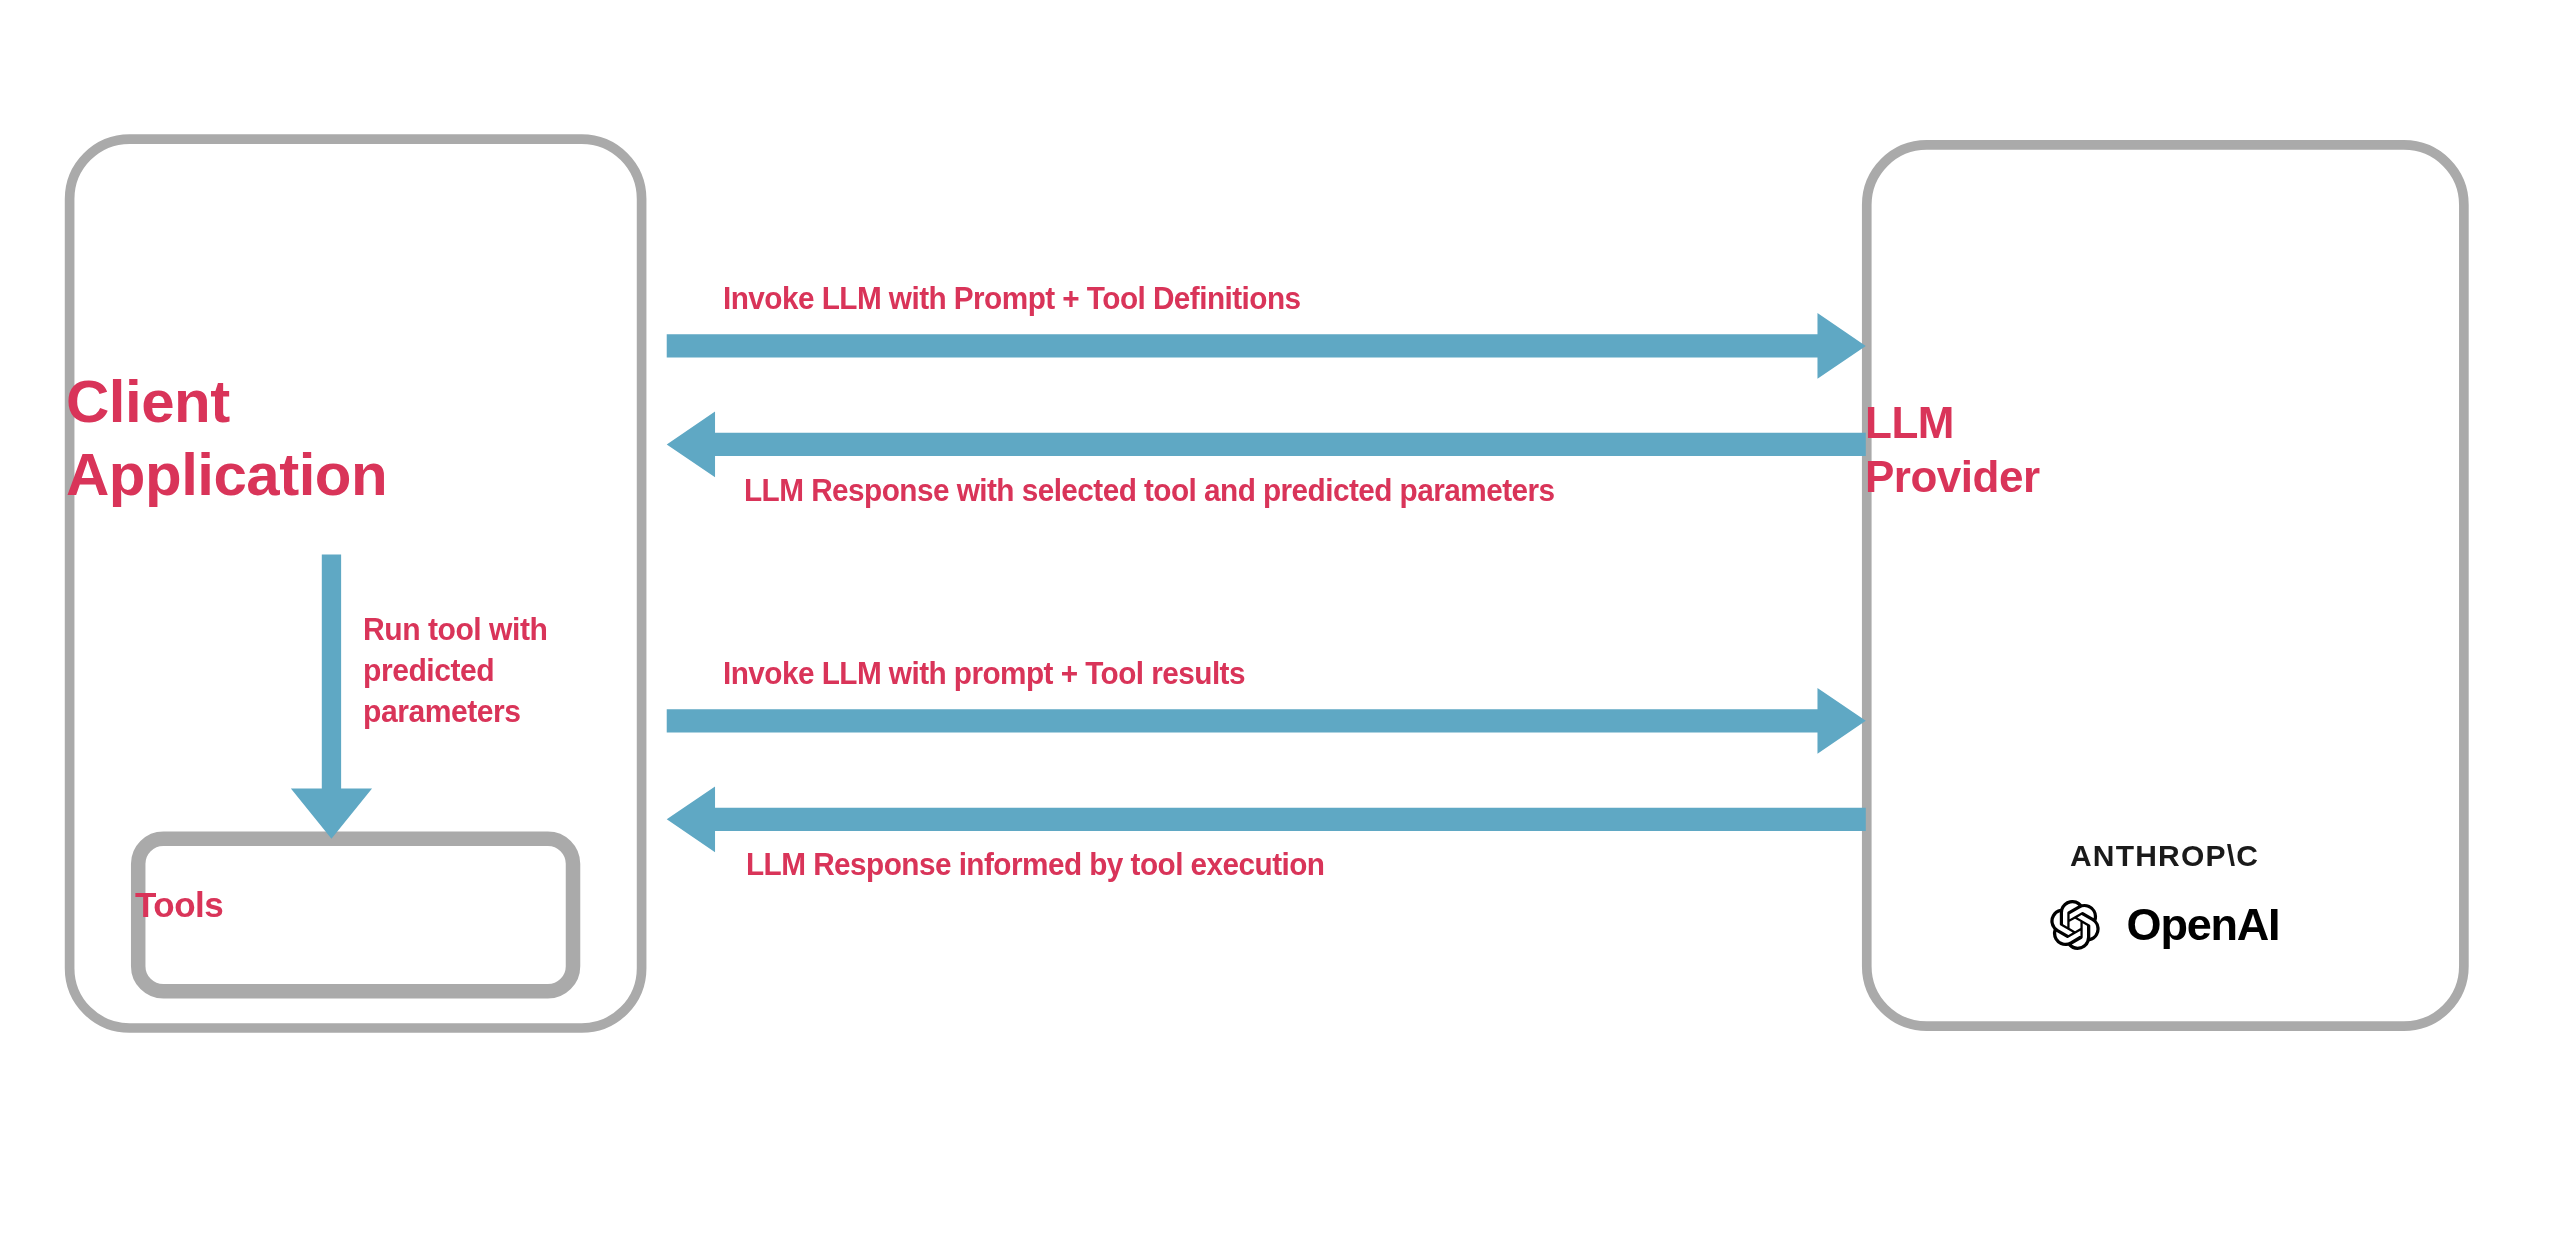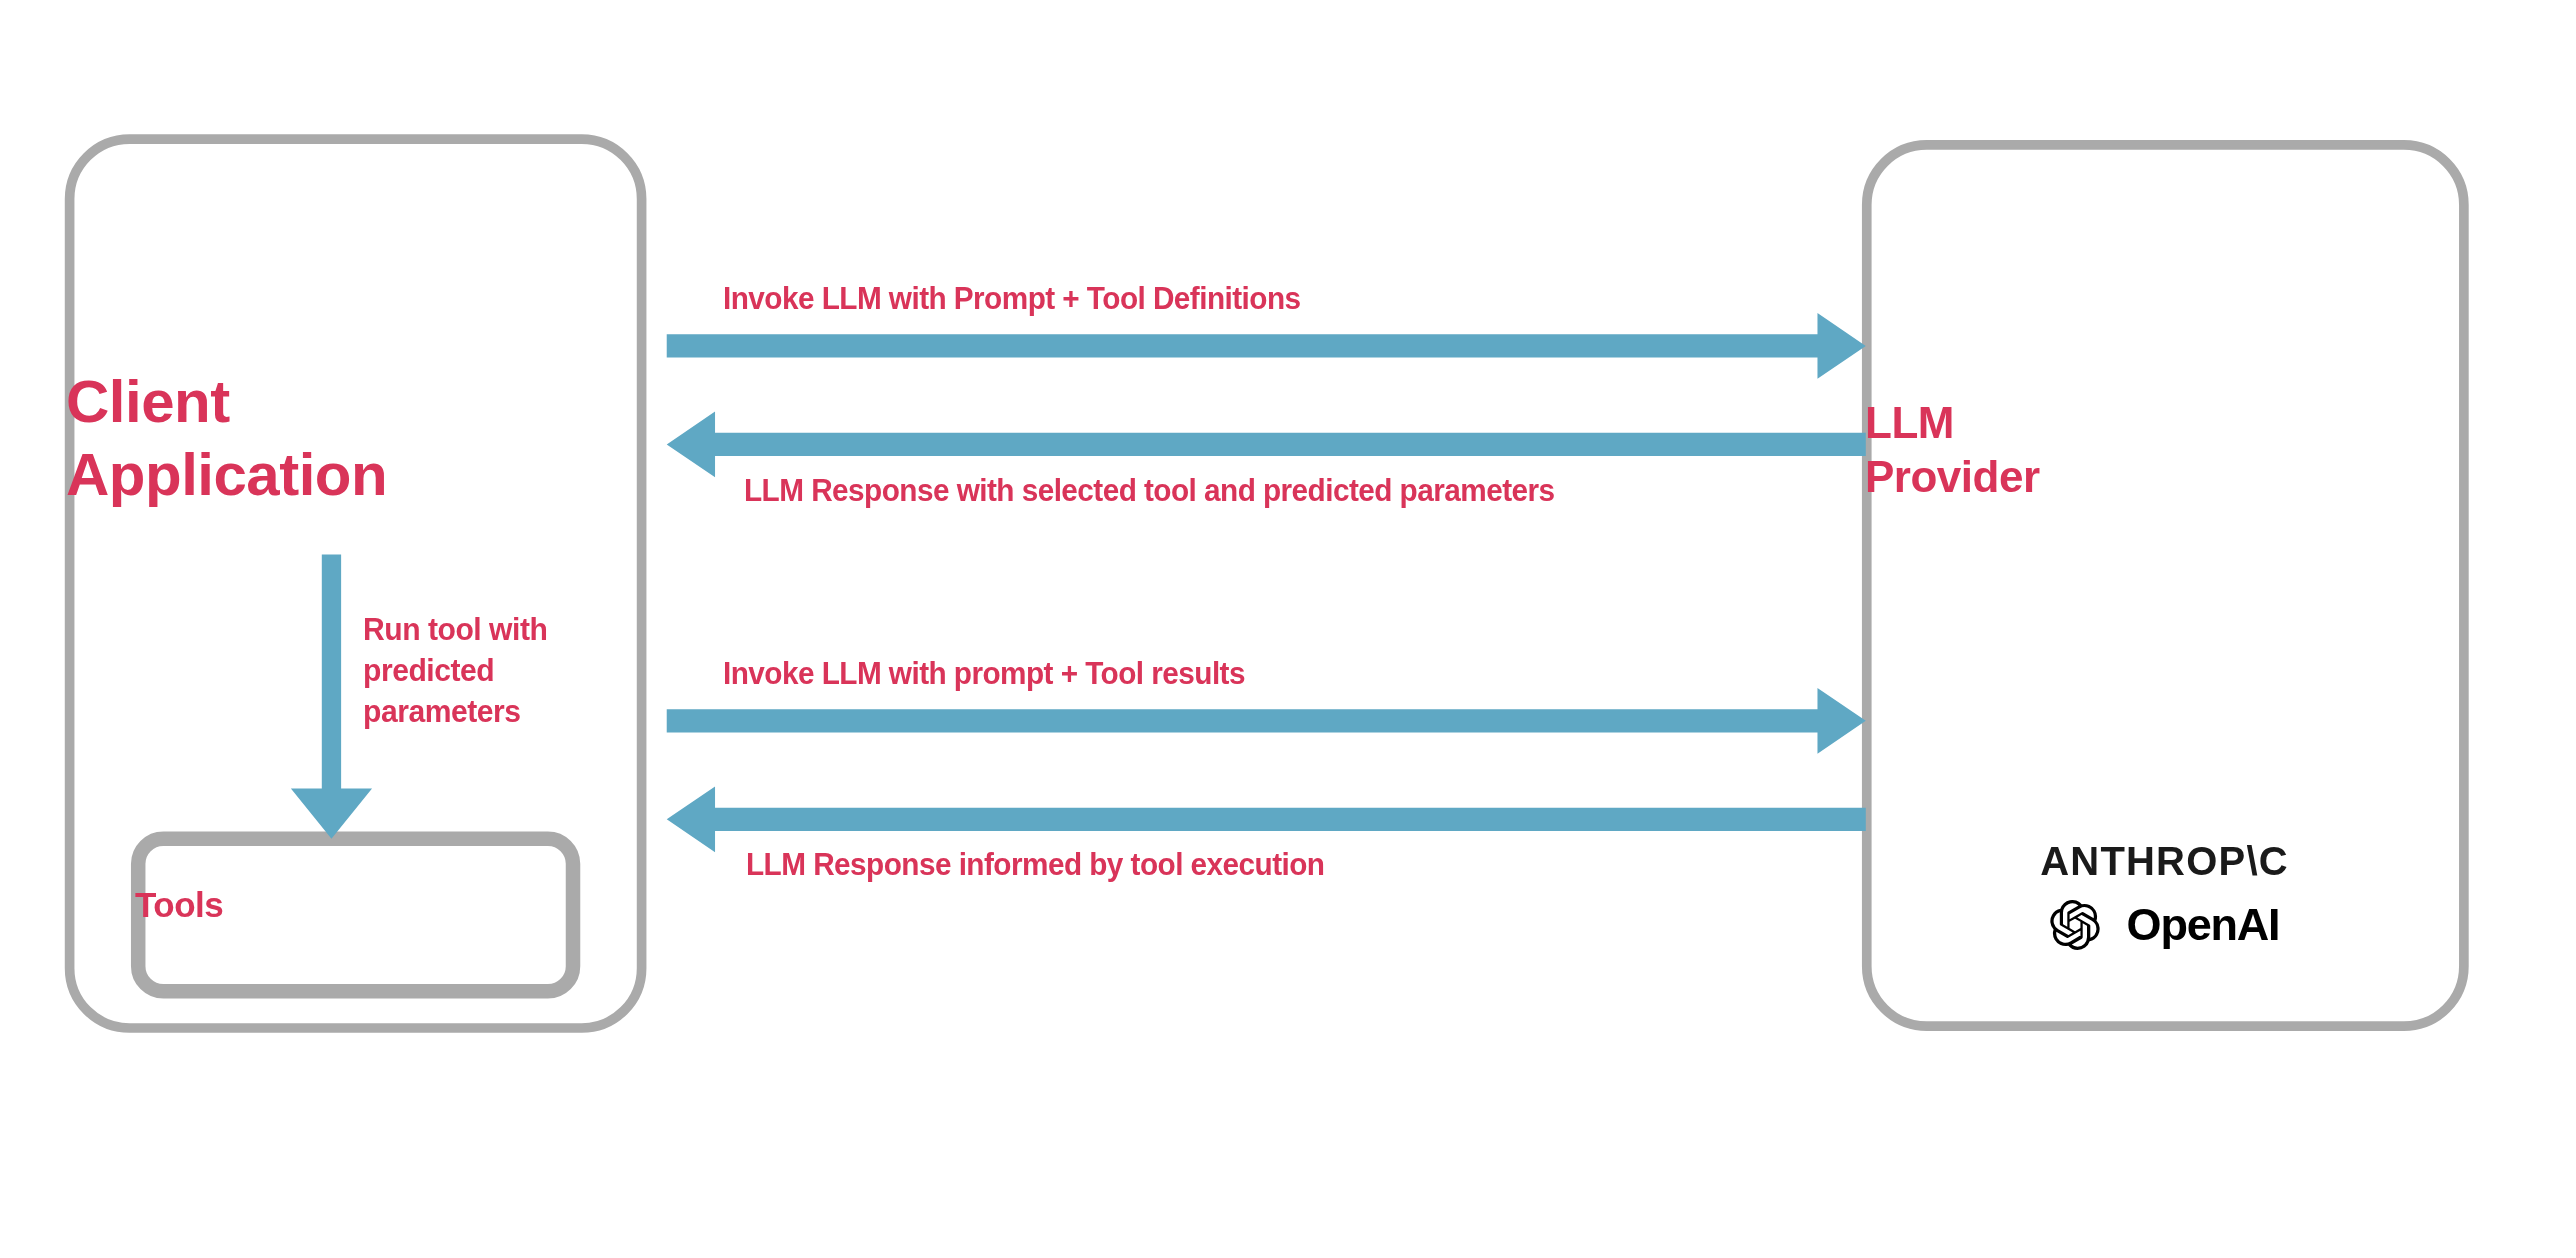--- a/index.html
+++ b/index.html
@@ -86,21 +86,21 @@
   }
   #anthropic-wordmark {
     position: absolute;
     left: 1865px;
     top: 839px;
     width: 599px;
     text-align: center;
     color: #1a1a1a;
     font-family: "Liberation Sans", sans-serif;
     font-weight: bold;
-    font-size: 40px;
+    font-size: 30px;
     letter-spacing: 1.2px;
   }
   #openai-lockup {
     position: absolute;
     left: 1865px;
     top: 899px;
     width: 599px;
     display: flex;
     align-items: center;
     justify-content: center;

